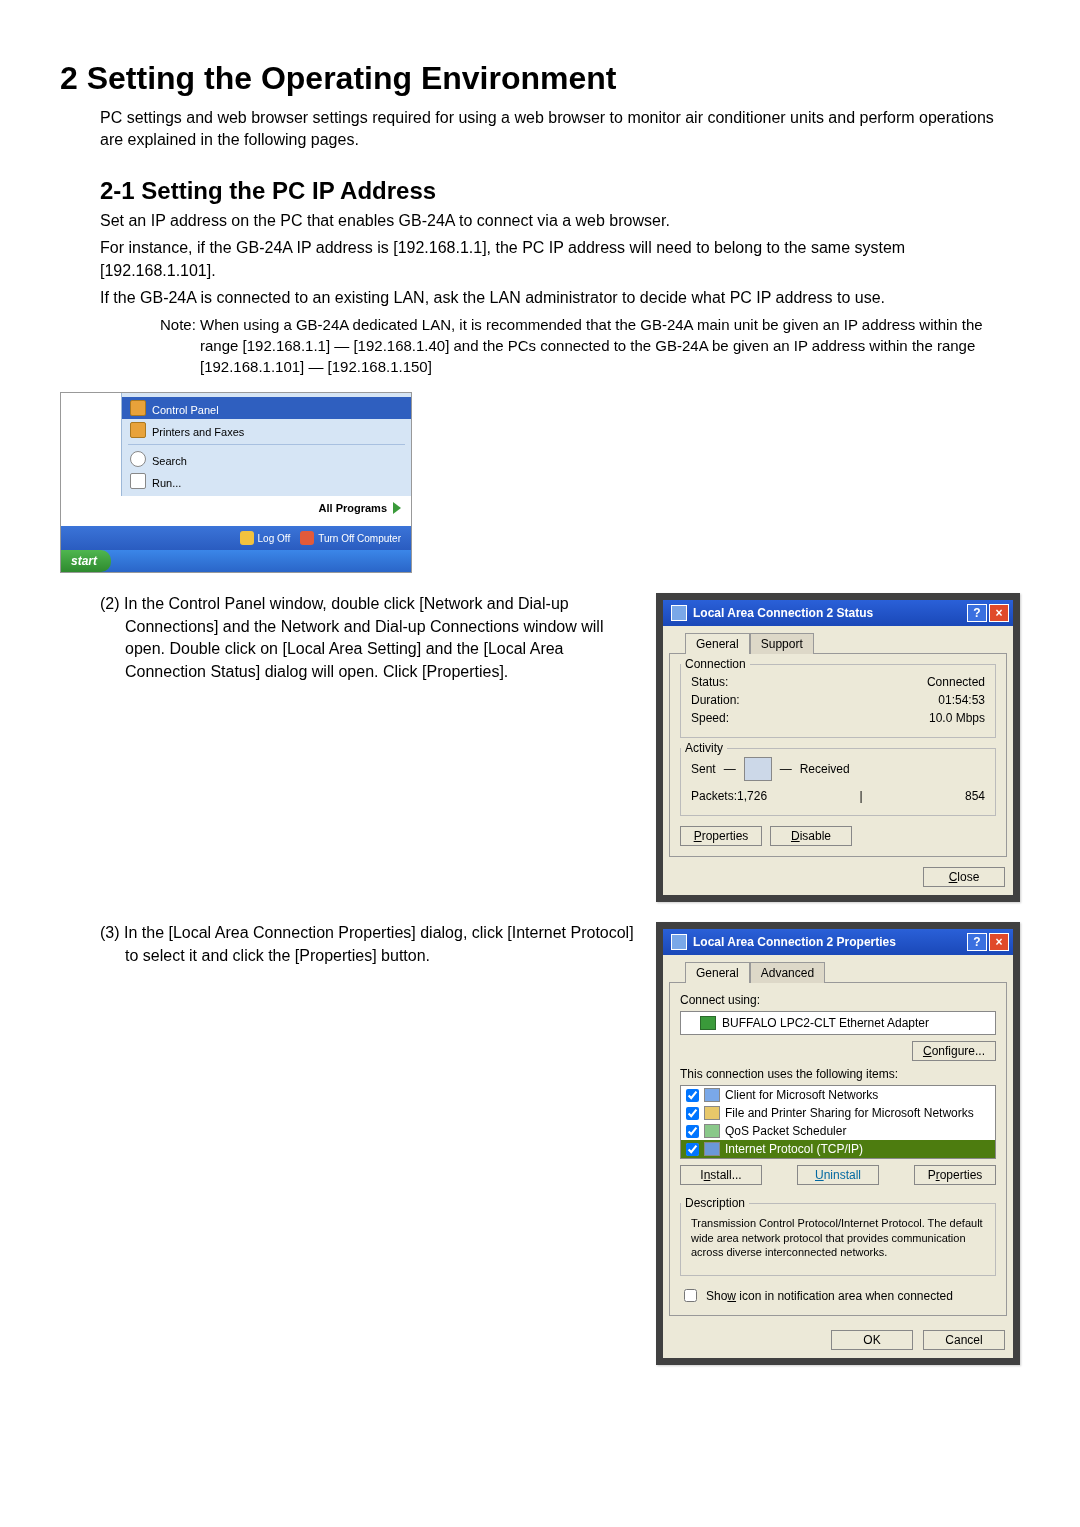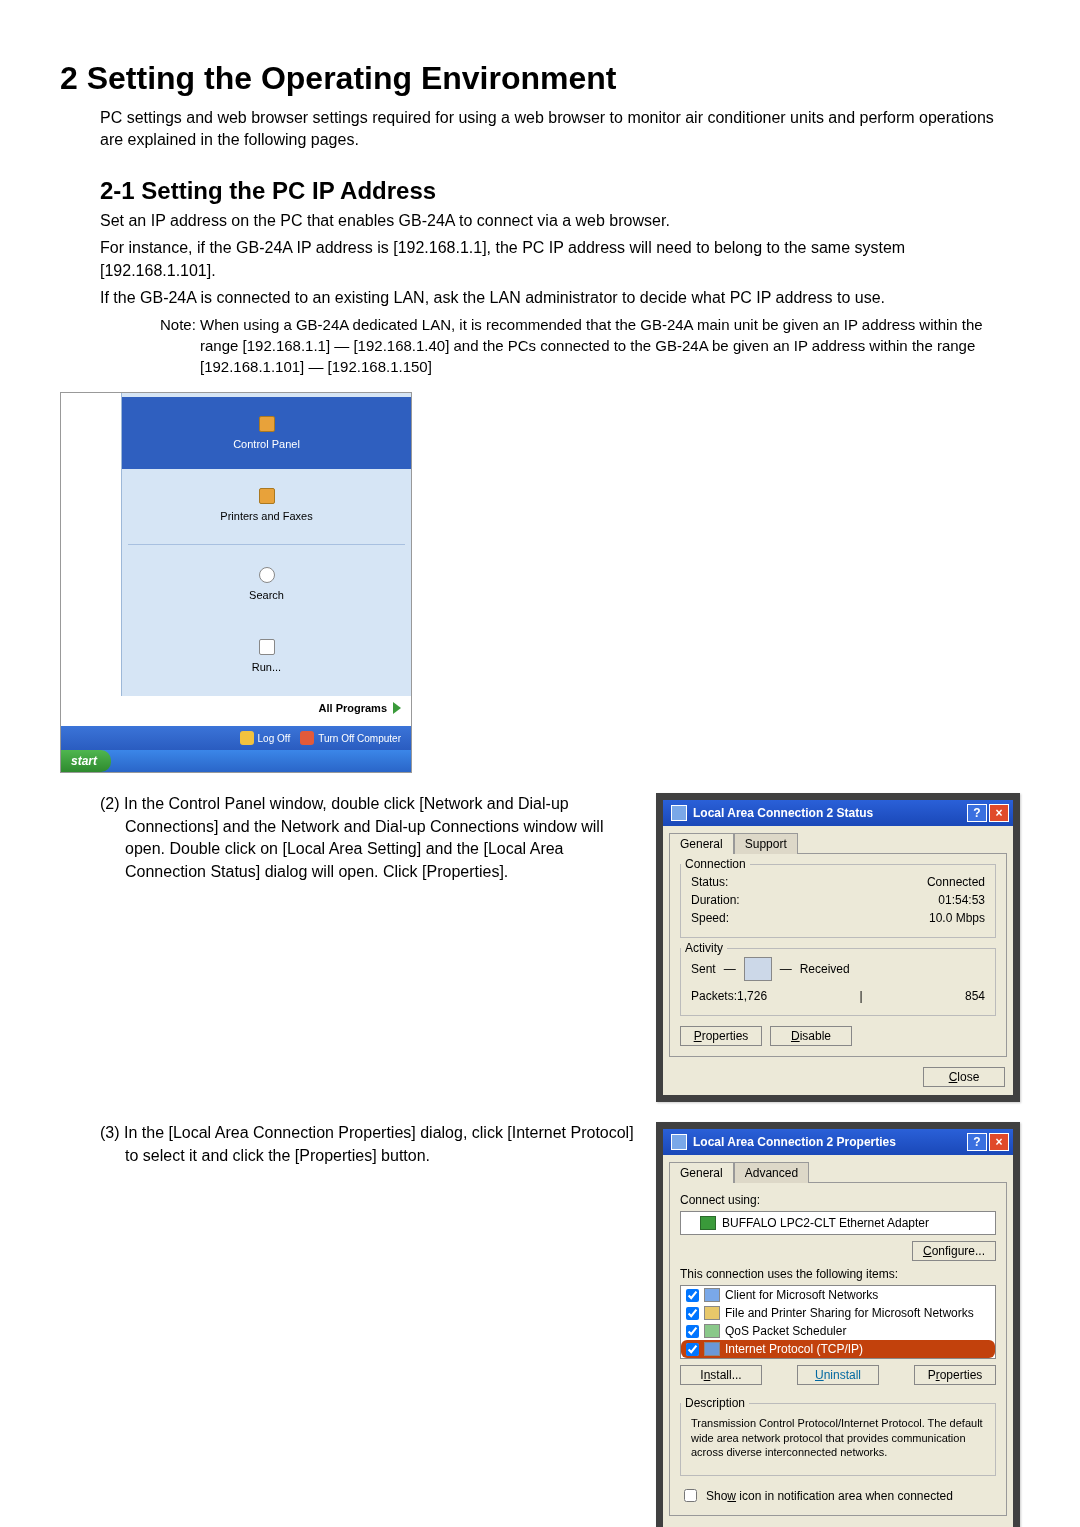--- a/index.html
+++ b/index.html
@@ -73,24 +73,23 @@
     width: 60px;
   }
   .startmenu .rightcol {
     flex: 1;
     background: #d6e5f5;
     border-left: 1px solid #9db8d8;
     padding: 4px 0;
   }
   .sm-item {
     display: flex;
-    align-items: center;
-    padding: 19px 8px;
+    align-items: flex-end;
+    padding: 3px 8px;
     gap: 6px;
-    flex-direction: column;
   }
   .sm-item.sel {
     background: #2f5fbf;
     color: #fff;
   }
   .sm-icon {
     width: 14px;
     height: 14px;
     display: inline-block;
     background: #e8a23a;
@@ -173,21 +172,21 @@
   }
   .titlebar .winbtn {
     width:18px;height:16px;display:flex;align-items:center;justify-content:center;
     margin-left:2px;color:#fff;font-weight:bold;font-size:12px;
     border:1px solid #fff;
   }
   .titlebar .help{background:#3a70e0;}
   .titlebar .close{background:#e04a2a;}
   .tabs {
     display:flex;
-    padding: 6px 6px 0 6px;
+    padding: 6px 6px 0 22px;
     gap:0;
   }
   .tab {
     border:1px solid #999;
     border-bottom:none;
     padding:3px 10px;
     background:#ece9d8;
     font-size:12px;
     position:relative;
     top:1px;
@@ -260,21 +259,21 @@
   .li {
     display:flex;align-items:center;gap:5px;
     padding:2px 5px;
   }
   .li input{margin:0;}
   .li .liicon{width:14px;height:12px;border:1px solid #888;}
   .li .liicon.c1{background:#7aa8e8;}
   .li .liicon.c2{background:#e8c86a;}
   .li .liicon.c3{background:#8ac88a;}
   .li .liicon.c4{background:#6a98d8;}
-  .li.sel{background:#c2410c;color:#fff;border-radius:6px;}
+  .li.sel{background:#4d7c0f;color:#fff;}
   .desc {
     font-size:11px;
     line-height:1.3;
     margin:4px 0 6px 0;
   }
   .chkline{display:flex;align-items:center;gap:6px;font-size:12px;}
   .dlg-buttons{display:flex;justify-content:flex-end;gap:10px;padding:8px;}
   .row-right{display:flex;justify-content:flex-end;margin:6px 0;}
   .tribtns{display:flex;justify-content:space-between;margin-top:4px;}
   .u{text-decoration:underline;}

